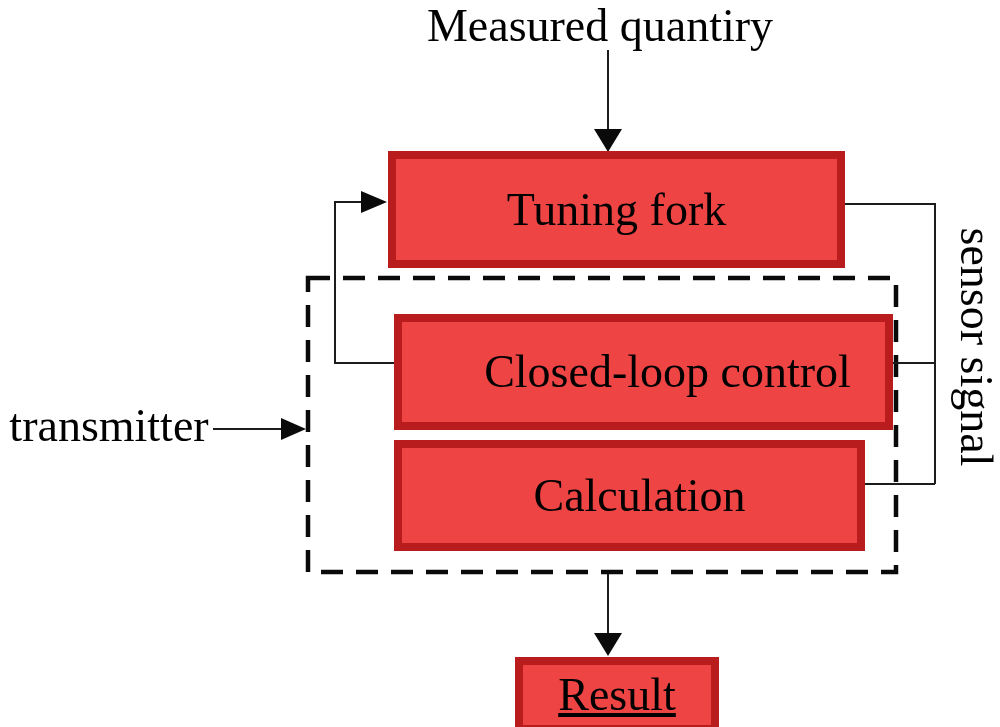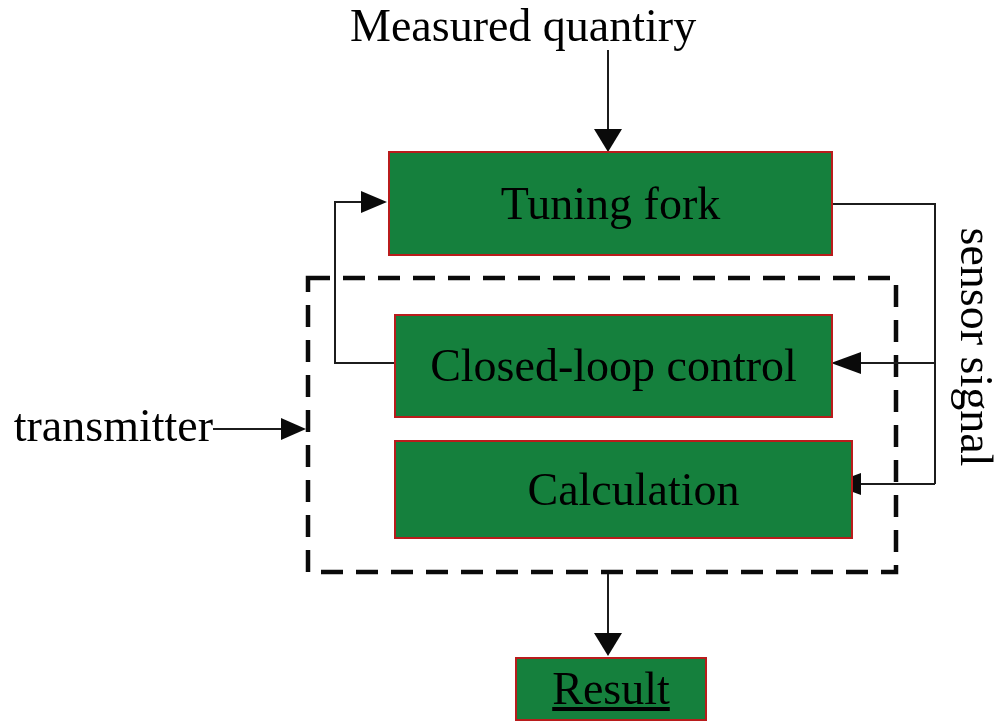--- a/index.html
+++ b/index.html
@@ -18,55 +18,56 @@
   }
   svg.wires {
     position: absolute;
     left: 0; top: 0;
     width: 1000px; height: 727px;
     z-index: 1;
   }
   .node {
     position: absolute;
     z-index: 2;
-    border: 2px solid #b91c1c;
-    background: #15803d;
+    border: 8px solid #b91c1c;
+    background: #ef4444;
     display: flex;
     align-items: center;
     justify-content: center;
     font-size: 46px;
     line-height: 1;
     white-space: nowrap;
   }
   .free-label {
     position: absolute;
     z-index: 2;
     font-size: 46px;
     line-height: 1.1;
     white-space: nowrap;
   }
   .title-label {
     left: 350px; top: 1px;
     width: 500px;
+    text-align: center;
   }
   .transmitter-label {
     left: 5px; top: 401px;
     width: 208px;
-    text-align: right;
+    text-align: center;
   }
   .sensor-label {
     left: 835px; top: 321px;
     width: 280px;
     height: 52px;
     text-align: center;
     transform: rotate(90deg);
     transform-origin: 140px 26px;
   }
   .box-tuning-fork   { left: 388px; top: 151px; width: 441px; height: 101px; }
-  .box-closed-loop   { left: 394px; top: 314px; width: 435px; height: 100px; }
+  .box-closed-loop   { left: 394px; top: 314px; width: 435px; height: 100px; padding-left: 48px; }
   .box-calculation   { left: 394px; top: 440px; width: 435px; height:  95px; padding-left: 20px; }
   .box-result        { left: 515px; top: 657px; width: 188px; height:  60px; text-decoration: underline; }
 </style>
 </head>
 <body>
 
 <div class="canvas">
 
   <svg class="wires" viewBox="0 0 1000 727" fill="none" stroke="#1c1c1c" stroke-width="2">
 

